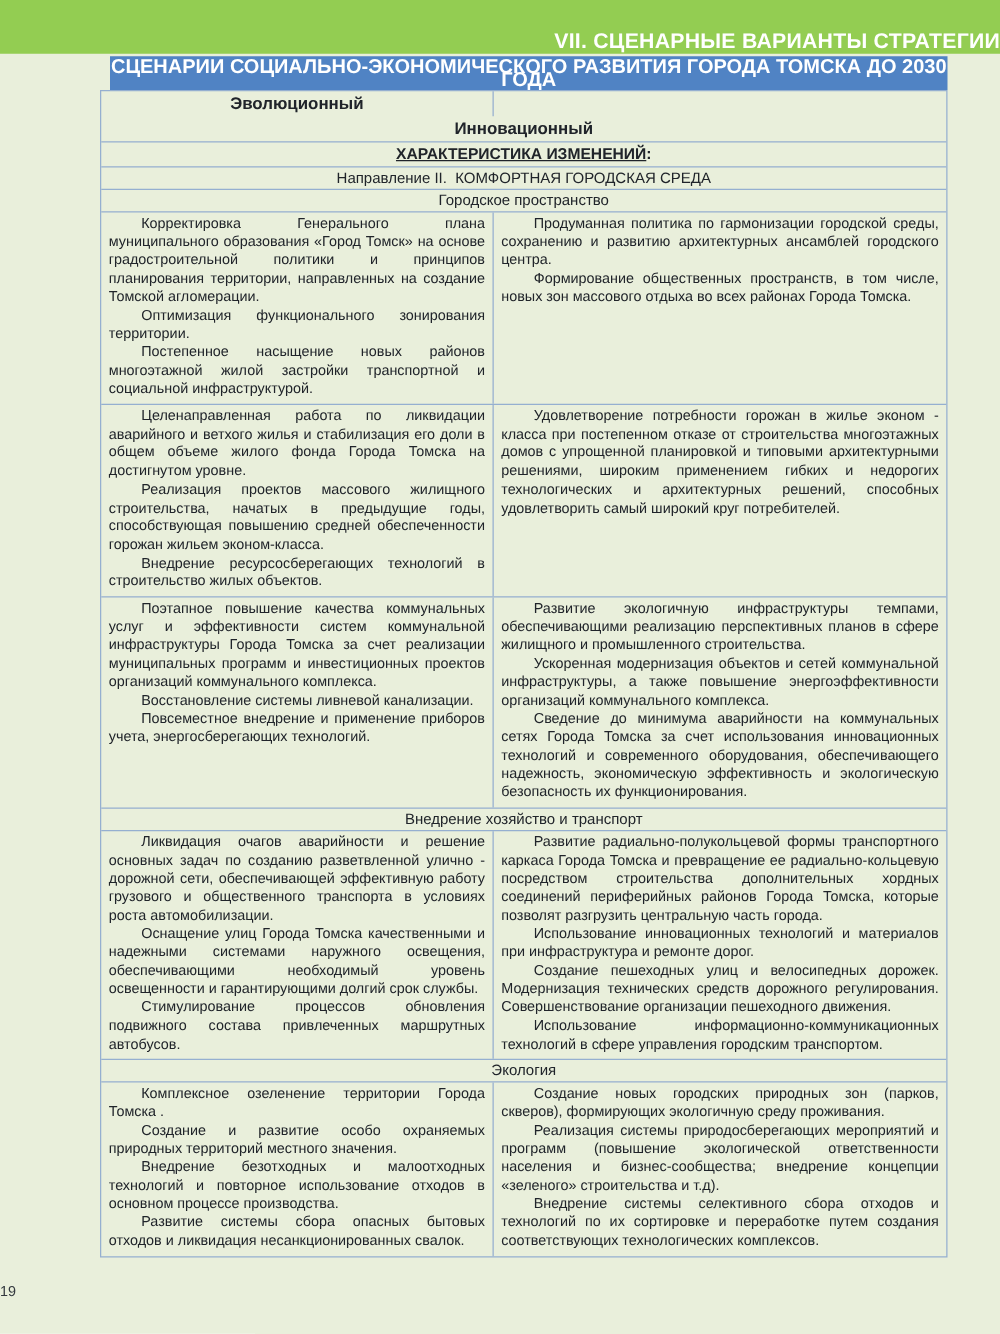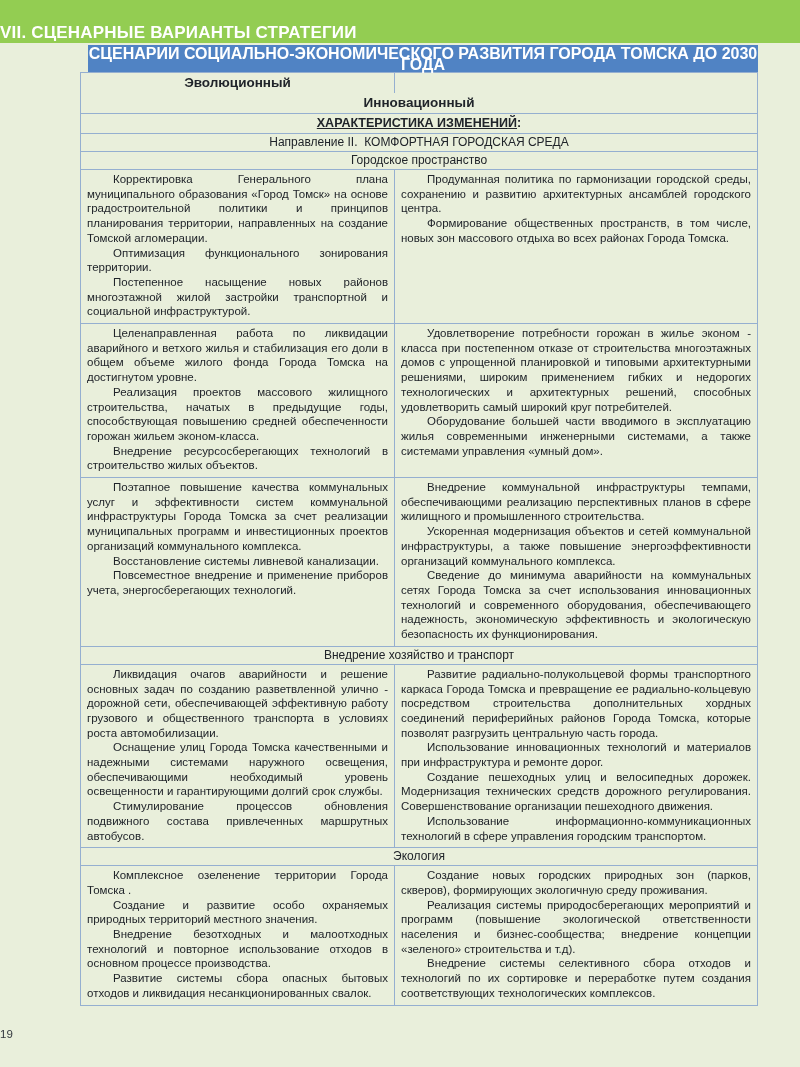--- a/index.html
+++ b/index.html
@@ -4,21 +4,21 @@
 <style>
   html,body { margin:0; padding:0; }
   .page {
     width:800px; height:1067px; position:relative; overflow:hidden;
     background:var(--page-bg,#E9EFDB);
     font-family:"Liberation Sans", sans-serif;
     color:var(--text,#20242A);
   }
   .green-band {
     height:43px; background:var(--band-green,#93CD52);
-    display:flex; align-items:flex-end; justify-content:flex-start;
+    display:flex; align-items:flex-end; justify-content:flex-end;
   }
   .chapter-title {
     color:#ffffff; font-weight:bold; font-size:17px; line-height:19px;
     padding-bottom:1px; letter-spacing:0.2px;
   }
   .doc { position:absolute; left:80px; top:45px; width:678px; }
   .banner {
     margin-left:8px; background:var(--banner-blue,#5083C4);
     color:#ffffff; font-weight:bold; font-size:16px; line-height:11px;
     text-align:center; padding:3px 0 2px;
@@ -78,31 +78,30 @@
             </div>
           </div>
           <div class="row flex-row">
             <div class="cell-left content-cell">
               <p>Целенаправленная работа по ликвидации аварийного и ветхого жилья и стабилизация его доли в общем объеме жилого фонда Города Томска на достигнутом уровне.</p>
               <p>Реализация проектов массового жилищного строительства, начатых в предыдущие годы, способствующая повышению средней обеспеченности горожан жильем эконом-класса.</p>
               <p>Внедрение ресурсосберегающих технологий в строительство жилых объектов.</p>
             </div>
             <div class="cell-right content-cell">
               <p>Удовлетворение потребности горожан в жилье эконом - класса при постепенном отказе от строительства многоэтажных домов с упрощенной планировкой и типовыми архитектурными решениями, широким применением гибких и недорогих технологических и архитектурных решений, способных удовлетворить самый широкий круг потребителей.</p>
-              <p>Оборудование большей части вводимого в эксплуатацию жилья современными инженерными системами, а также системами управления «умный дом».</p>
             </div>
           </div>
           <div class="row flex-row">
             <div class="cell-left content-cell">
               <p>Поэтапное повышение качества коммунальных услуг и эффективности систем коммунальной инфраструктуры Города Томска за счет реализации муниципальных программ и инвестиционных проектов организаций коммунального комплекса.</p>
               <p>Восстановление системы ливневой канализации.</p>
               <p>Повсеместное внедрение и применение приборов учета, энергосберегающих технологий.</p>
             </div>
             <div class="cell-right content-cell">
-              <p>Внедрение коммунальной инфраструктуры темпами, обеспечивающими реализацию перспективных планов в сфере жилищного и промышленного строительства.</p>
+              <p>Развитие экологичную инфраструктуры темпами, обеспечивающими реализацию перспективных планов в сфере жилищного и промышленного строительства.</p>
               <p>Ускоренная модернизация объектов и сетей коммунальной инфраструктуры, а также повышение энергоэффективности организаций коммунального комплекса.</p>
               <p>Сведение до минимума аварийности на коммунальных сетях Города Томска за счет использования инновационных технологий и современного оборудования, обеспечивающего надежность, экономическую эффективность и экологическую безопасность их функционирования.</p>
             </div>
           </div>
           <div class="row section-title-row">Внедрение хозяйство и транспорт</div>
           <div class="row flex-row">
             <div class="cell-left content-cell">
               <p>Ликвидация очагов аварийности и решение основных задач по созданию разветвленной улично - дорожной сети, обеспечивающей эффективную работу грузового и общественного транспорта в условиях роста автомобилизации.</p>
               <p>Оснащение улиц Города Томска качественными и надежными системами наружного освещения, обеспечивающими необходимый уровень освещенности и гарантирующими долгий срок службы.</p>
               <p>Стимулирование процессов обновления подвижного состава привлеченных маршрутных автобусов.</p>

